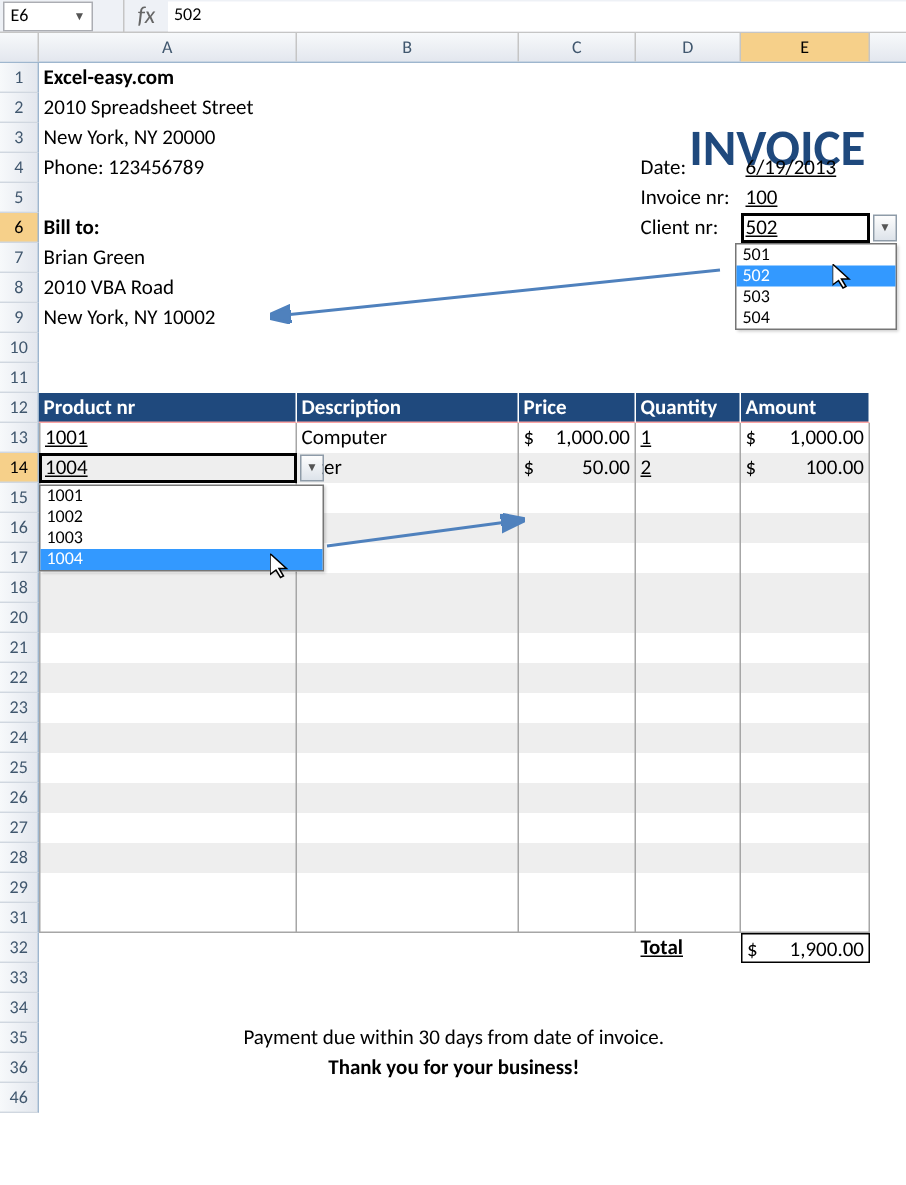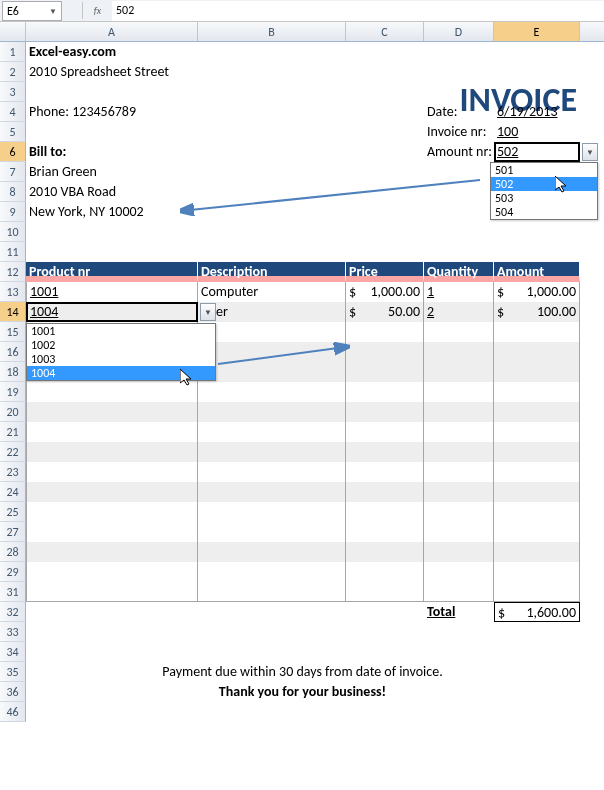--- a/index.html
+++ b/index.html
@@ -32,21 +32,21 @@
     justify-content: space-between;
     align-items: center;
   }
   .name-box .dd {
     font-size: 8px;
     color: #555;
   }
   .fx-icon {
     width: 30px;
     font-style: italic;
-    font-size: 10px;
+    font-size: 16px;
     color: #666;
     text-align: center;
     border-left: 1px solid #c5c5c5;
     margin-left: 20px;
     padding: 2px 0;
   }
   .formula-input {
     flex: 1;
     height: 20px;
     background: #fff;
@@ -148,21 +148,21 @@
   .dd-item.hover {
     background: #3399ff;
     color: #fff;
   }
   
   .th-row .cell {
     background: #1f497d;
     color: #fff;
     font-weight: bold;
     border-right: 1px solid #fff;
-    border-bottom: 6px solid #fca5a5;
+    border-bottom: 1px solid #fca5a5;
   }
   .tdata .cell {
     border-right: 1px solid #a6a6a6;
     border-bottom: none;
   }
   .tdata.alt .cell { background: #eeeeee; }
   .tdata .cell.cA { border-left: 1px solid #a6a6a6; }
   .tdata.last .cell { border-bottom: 1px solid #a6a6a6; }
   .amt-border { border: 1px solid #000 !important; }
   .arrow {
@@ -219,20 +219,21 @@
   <div class="row-h">2</div>
   <div class="cell cA">2010 Spreadsheet Street</div>
   <div class="cell cB"></div>
       <div class="cell cC"></div>
       <div class="cell cD"></div>
       <div class="cell cE"></div>
 </div>
 
 <div class="row no-bd">
   <div class="row-h">3</div>
+  <div class="cell cA">New York, NY 20000</div>
   <div class="cell cB"></div>
       <div class="cell cC"></div>
       <div class="cell cD"></div>
       <div class="cell cE"></div>
 </div>
 
 <div class="row no-bd">
   <div class="row-h">4</div>
   <div class="cell cA">Phone: 123456789</div>
   <div class="cell cB"></div>
@@ -248,21 +249,21 @@
       <div class="cell cC"></div>
   <div class="cell cD">Invoice nr:</div>
   <div class="cell cE right">100</div>
 </div>
 
 <div class="row no-bd">
   <div class="row-h sel">6</div>
   <div class="cell cA bold">Bill to:</div>
   <div class="cell cB"></div>
       <div class="cell cC"></div>
-  <div class="cell cD">Amount nr:</div>
+  <div class="cell cD">Client nr:</div>
   <div class="cell cE right">502</div>
 </div>
 
 <div class="row no-bd">
   <div class="row-h">7</div>
   <div class="cell cA">Brian Green</div>
   <div class="cell cB"></div>
       <div class="cell cC"></div>
       <div class="cell cD"></div>
       <div class="cell cE"></div>
@@ -360,36 +361,36 @@
       <div class="cell cE"></div>
     </div>
 <div class="row tdata alt">
       <div class="row-h">16</div>
       <div class="cell cA"></div>
       <div class="cell cB"></div>
       <div class="cell cC"></div>
       <div class="cell cD"></div>
       <div class="cell cE"></div>
     </div>
+<div class="row tdata">
+      <div class="row-h">17</div>
+      <div class="cell cA"></div>
+      <div class="cell cB"></div>
+      <div class="cell cC"></div>
+      <div class="cell cD"></div>
+      <div class="cell cE"></div>
+    </div>
 <div class="row tdata alt">
       <div class="row-h">18</div>
       <div class="cell cA"></div>
       <div class="cell cB"></div>
       <div class="cell cC"></div>
       <div class="cell cD"></div>
       <div class="cell cE"></div>
     </div>
-<div class="row tdata">
-      <div class="row-h">19</div>
-      <div class="cell cA"></div>
-      <div class="cell cB"></div>
-      <div class="cell cC"></div>
-      <div class="cell cD"></div>
-      <div class="cell cE"></div>
-    </div>
 <div class="row tdata alt">
       <div class="row-h">20</div>
       <div class="cell cA"></div>
       <div class="cell cB"></div>
       <div class="cell cC"></div>
       <div class="cell cD"></div>
       <div class="cell cE"></div>
     </div>
 <div class="row tdata">
       <div class="row-h">21</div>
@@ -418,20 +419,28 @@
 <div class="row tdata alt">
       <div class="row-h">24</div>
       <div class="cell cA"></div>
       <div class="cell cB"></div>
       <div class="cell cC"></div>
       <div class="cell cD"></div>
       <div class="cell cE"></div>
     </div>
 <div class="row tdata">
       <div class="row-h">25</div>
+      <div class="cell cA"></div>
+      <div class="cell cB"></div>
+      <div class="cell cC"></div>
+      <div class="cell cD"></div>
+      <div class="cell cE"></div>
+    </div>
+<div class="row tdata alt">
+      <div class="row-h">26</div>
       <div class="cell cA"></div>
       <div class="cell cB"></div>
       <div class="cell cC"></div>
       <div class="cell cD"></div>
       <div class="cell cE"></div>
     </div>
 <div class="row tdata">
       <div class="row-h">27</div>
       <div class="cell cA"></div>
       <div class="cell cB"></div>
@@ -466,21 +475,21 @@
 
 <div class="row no-bd">
   <div class="row-h">32</div>
   <div class="cell cA"></div>
       <div class="cell cB"></div>
       <div class="cell cC"></div>
   <div class="cell cD right bold">Total</div>
   <div class="cell cE amt-border">
         <div class="price">
           <span>$</span>
-          <span>1,600.00</span>
+          <span>1,900.00</span>
         </div>
       </div>
 </div>
 
 <div class="row no-bd">
       <div class="row-h">33</div>
       <div class="cell cA"></div>
       <div class="cell cB"></div>
       <div class="cell cC"></div>
       <div class="cell cD"></div>

